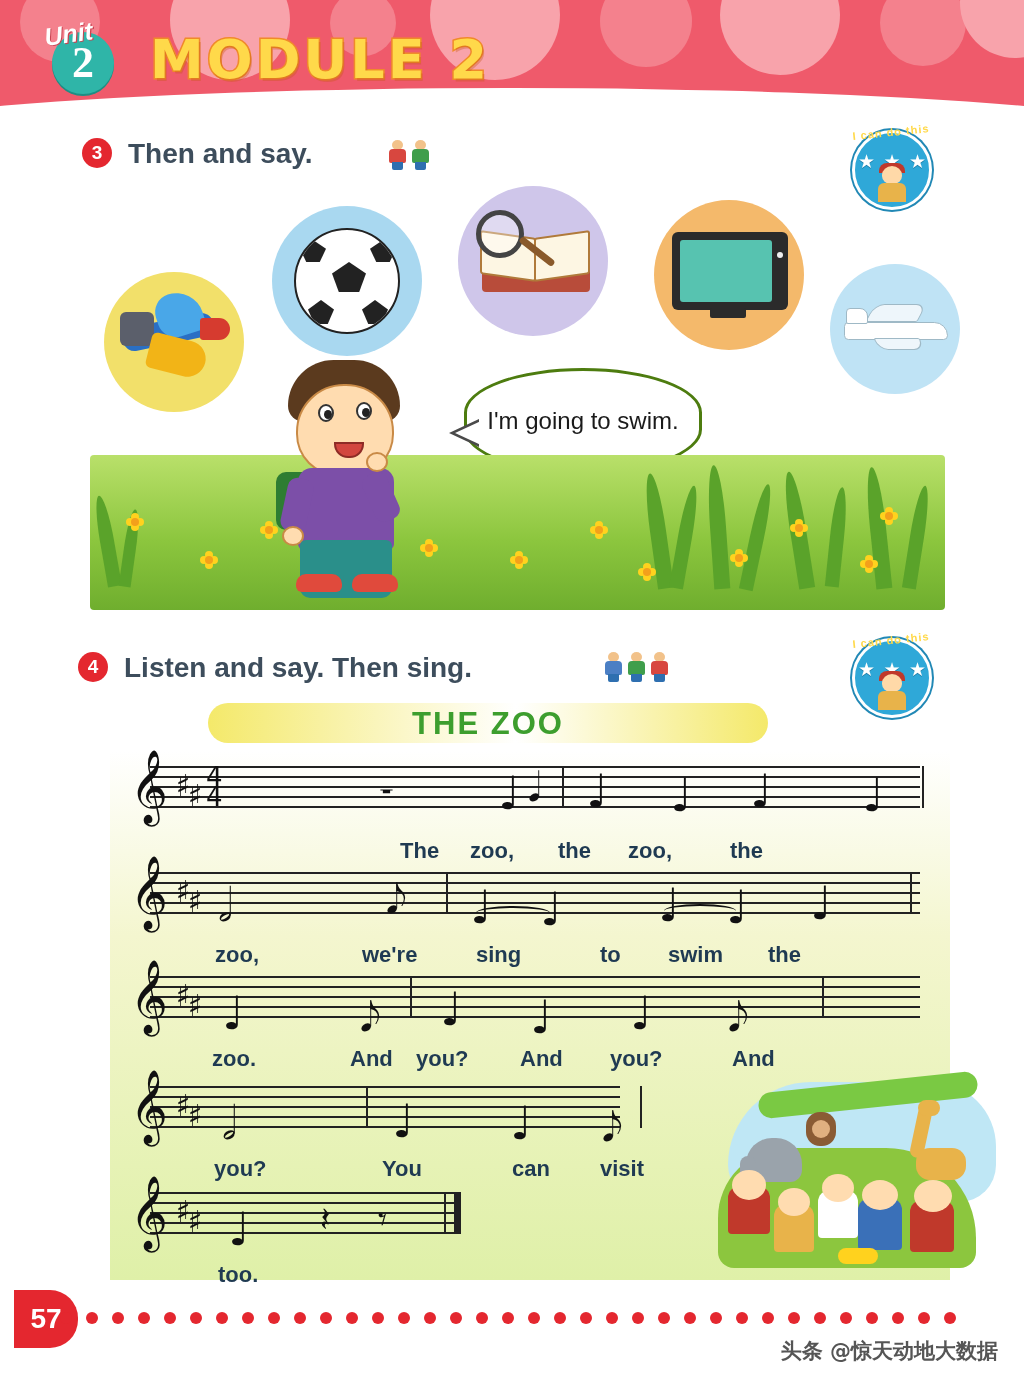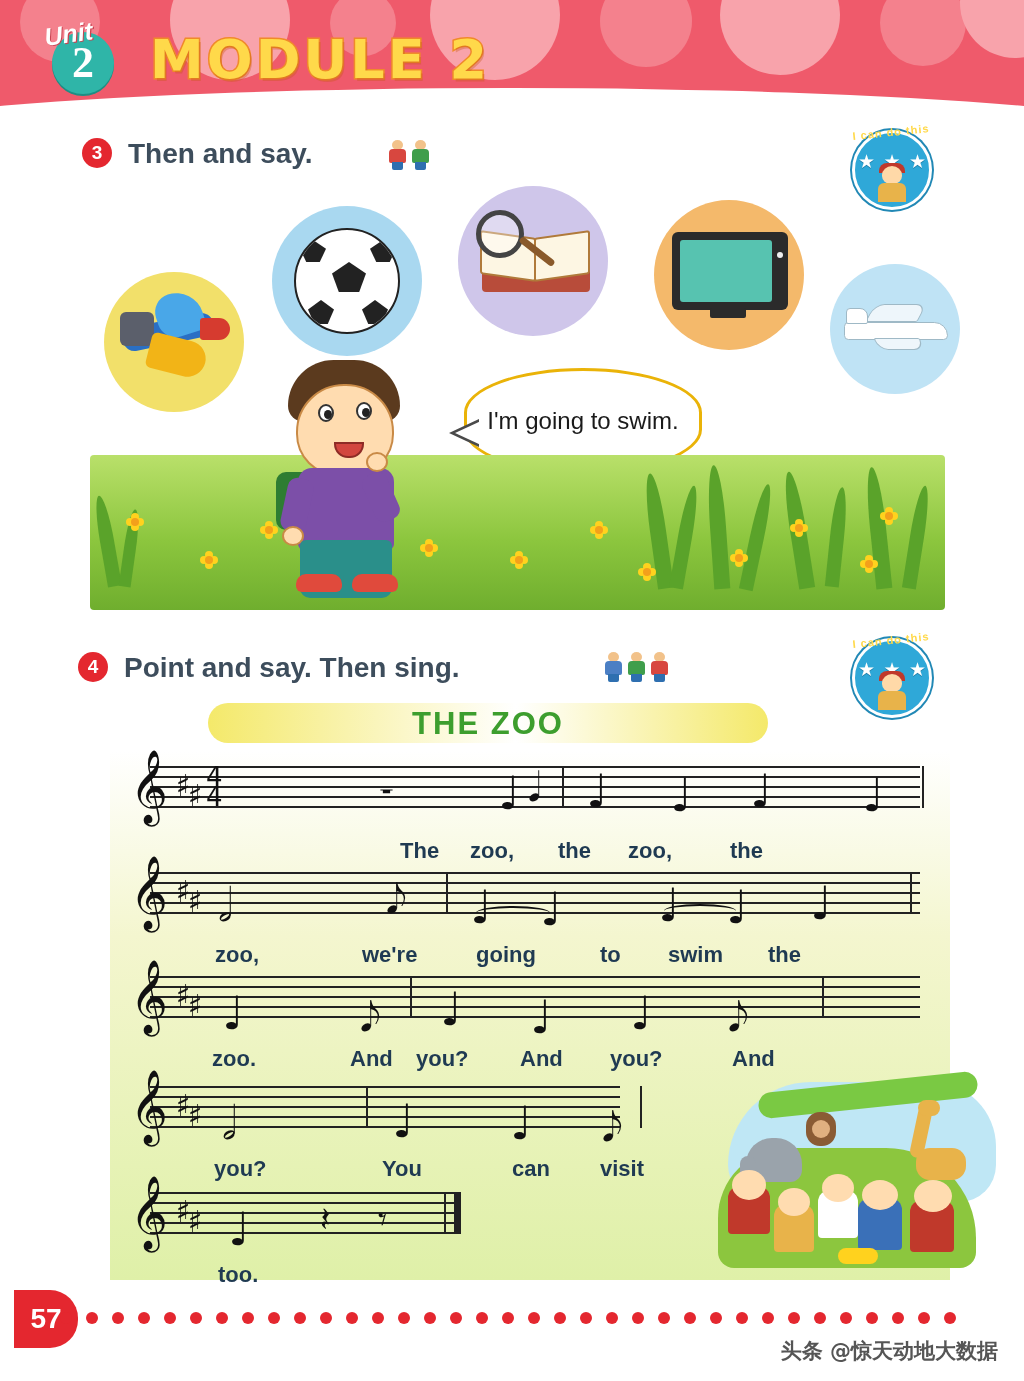--- a/index.html
+++ b/index.html
@@ -112,21 +112,21 @@
   .mon-body{ position:absolute; background:#2b2b2b; border-radius:6px; }
   .mon-screen{ position:absolute; background:#57c3b0; border-radius:3px; }
   .mon-stand{ position:absolute; background:#2b2b2b; border-radius:2px;}
 
   
   .bk{ position:absolute; background:#fdf6e3; border:2px solid #b07a3a; border-radius:3px;}
   .bk2{ position:absolute; background:#b84c3a; border-radius:0 0 4px 4px;}
 
   
   .bubble{
-    position:absolute; background:#ffffff; border:3px solid #eab308;
+    position:absolute; background:#ffffff; border:3px solid #4d7c0f;
     border-radius:50%/42%;
     display:flex; align-items:center; justify-content:center;
     text-align:center; color:#1a1a1a; font-size:24px; line-height:1.25;
   }
   .bubble::after{
     content:""; position:absolute; left:-12px; bottom:26px;
     width:0;height:0;
     border-top:12px solid transparent; border-bottom:12px solid transparent;
     border-right:26px solid #ffffff;
   }
@@ -428,21 +428,21 @@
   <div class="b-arm" style="left:14px; top:118px; width:26px; height:54px; transform:rotate(12deg);"></div>
   <div class="b-arm" style="left:98px; top:112px; width:26px; height:50px; transform:rotate(-24deg);"></div>
   <div class="b-hand" style="left:12px; top:166px;"></div>
   <div class="b-hand" style="left:96px; top:92px;"></div>
   <div class="b-pants"></div>
   <div class="b-shoe" style="left:26px; top:214px;"></div>
   <div class="b-shoe" style="left:82px; top:214px;"></div>
 </div>
 
 <div class="num-badge" style="left:78px; top:652px;">4</div>
-<div class="sec-title" style="left:124px; top:652px;">Point and say. Then sing.</div>
+<div class="sec-title" style="left:124px; top:652px;">Listen and say. Then sing.</div>
 
 <div class="people" style="left:604px; top:652px;">
   <div class="person">
       <div class="head" style="background:#f2c28a;"></div>
       <div class="body" style="background:#4b7fc4;"></div>
       <div class="legs"></div>
     </div>
   <div class="person">
       <div class="head" style="background:#f2c28a;"></div>
       <div class="body" style="background:#3f9e4b;"></div>
@@ -518,21 +518,21 @@
     <div class="note" style="left:430px; top:14px;">♩</div>
     <div class="slur" style="left:366px; top:34px; width:74px;"></div>
     <div class="note" style="left:548px; top:10px;">♩</div>
     <div class="note" style="left:616px; top:12px;">♩</div>
     <div class="slur" style="left:554px; top:32px; width:72px;"></div>
     <div class="note" style="left:700px; top:8px;">♩</div>
     <div class="barline" style="left:800px; top:0; height:42px;"></div>
   </div>
   <div class="lyric" style="left:105px; top:192px;">zoo,</div>
   <div class="lyric" style="left:252px; top:192px;">we're</div>
-  <div class="lyric" style="left:366px; top:192px;">going</div>
+  <div class="lyric" style="left:366px; top:192px;">sing</div>
   <div class="lyric" style="left:490px; top:192px;">to</div>
   <div class="lyric" style="left:558px; top:192px;">swim</div>
   <div class="lyric" style="left:658px; top:192px;">the</div>
 
   <div class="staff" style="top:226px;">
     <div class="line" style="top:0px;  left:40px; right:30px;"></div>
     <div class="line" style="top:10px; left:40px; right:30px;"></div>
     <div class="line" style="top:20px; left:40px; right:30px;"></div>
     <div class="line" style="top:30px; left:40px; right:30px;"></div>
     <div class="line" style="top:40px; left:40px; right:30px;"></div>

